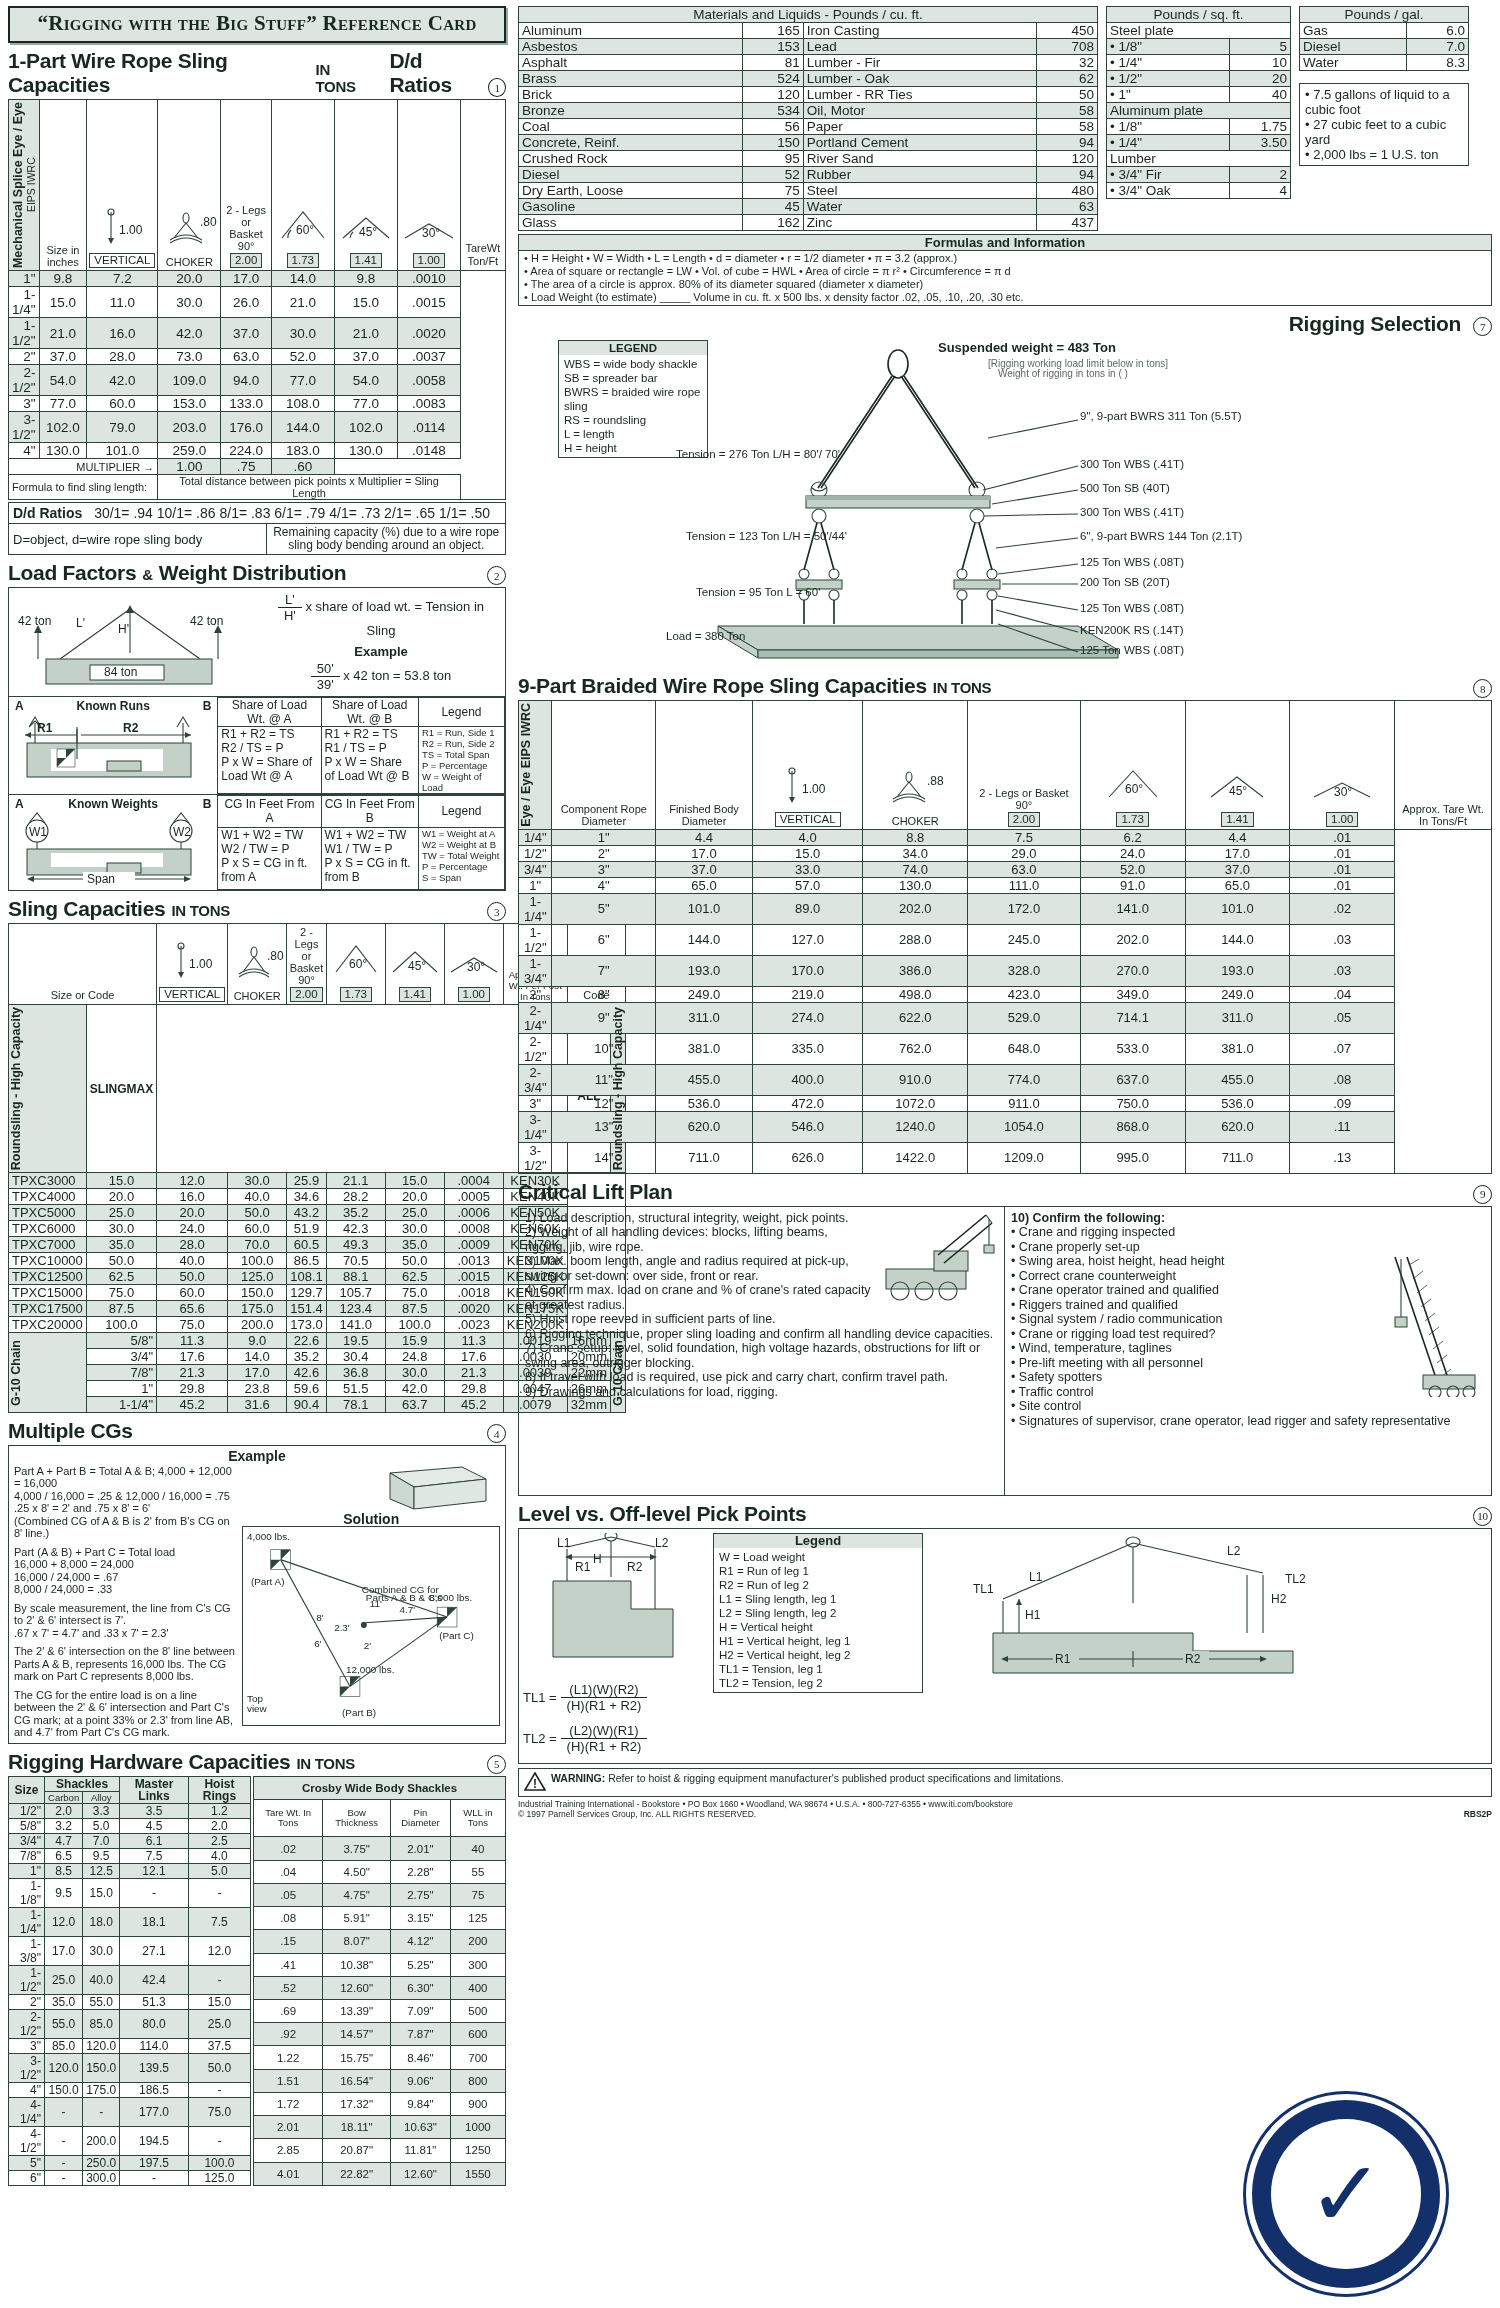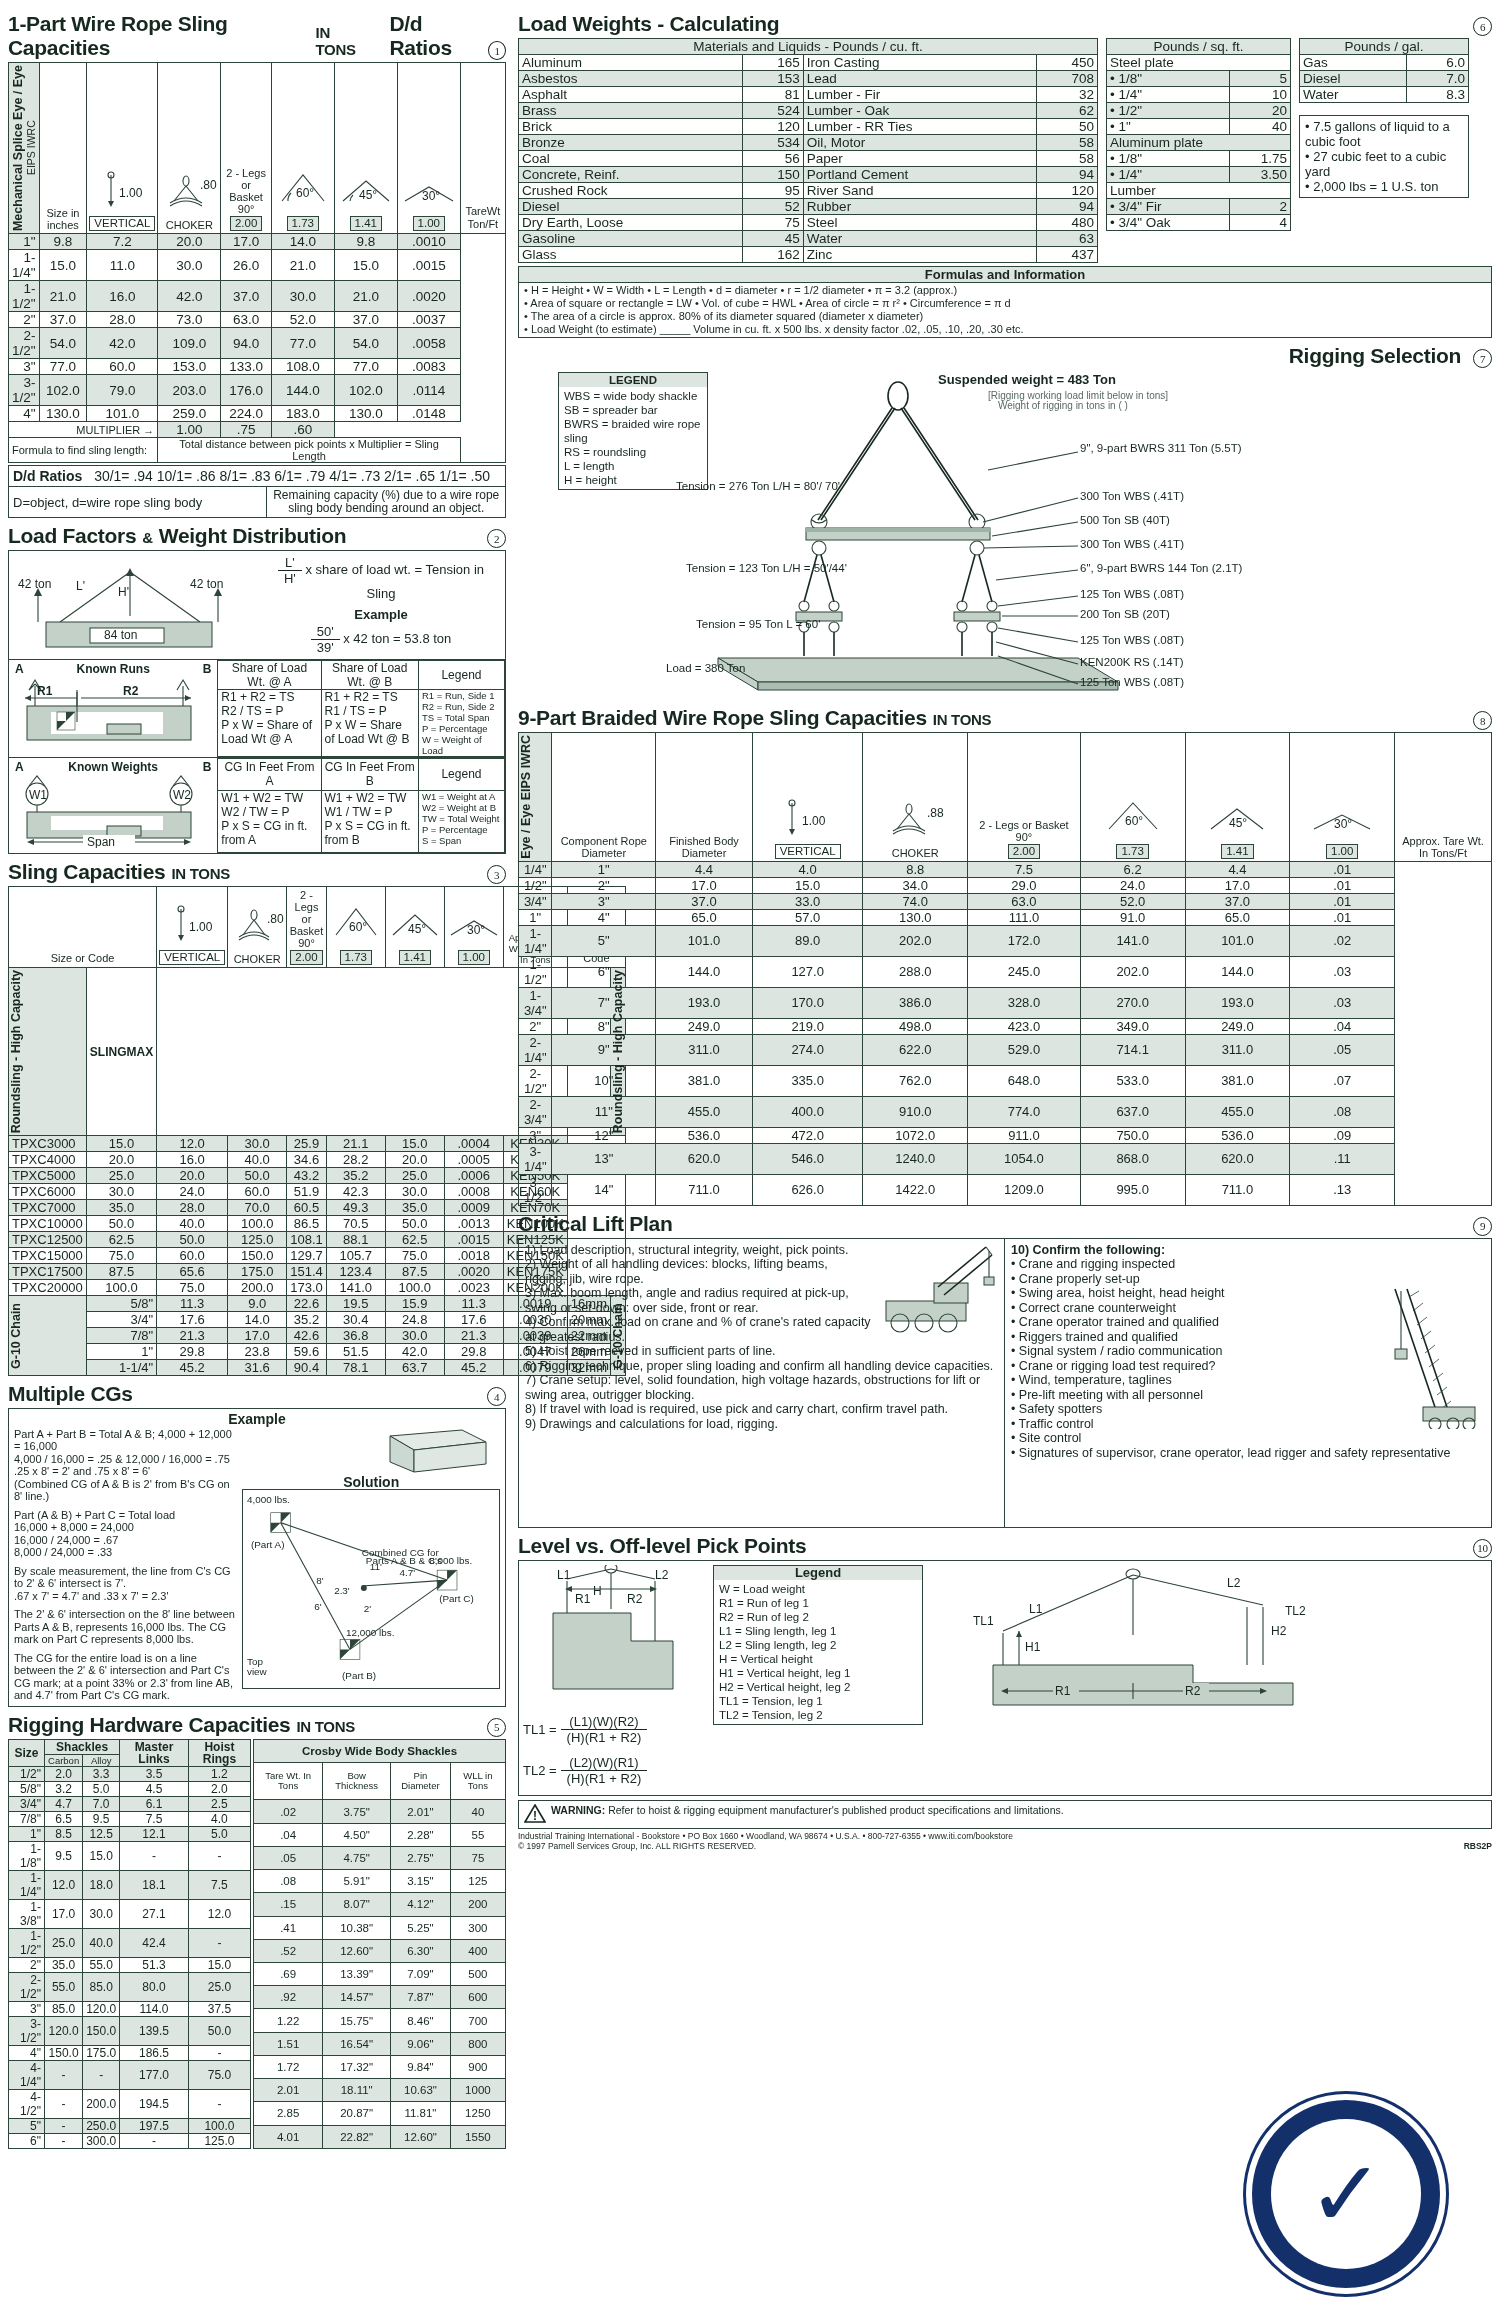--- a/index.html
+++ b/index.html
@@ -98,20 +98,23 @@
   }
   .seal .chk { color:#13306b; font-size:92px; line-height:86px; }
 </style>
 </head>
 <body>
 
 <div class="page">
 
   <div class="col">
 
+    <div class="banner">
+      <span>“Rigging with the Big Stuff” Reference Card</span>
+    </div>
 
     <div class="sec-title">
       <span>1-Part Wire Rope Sling Capacities</span>
       <span class="sm">IN TONS</span>
       <span style="margin-left:14px">D/d Ratios</span>
       <span class="num-badge">1</span>
     </div>
 
     <table class="bx">
       <tbody>
@@ -1063,24 +1066,20 @@
               <td class="ctr">12.60"</td>
               <td class="ctr">1550</td>
             </tr>
           </tbody>
       </table>
     </div>
   </div>
 
   <div class="col-r">
 
-    <div class="sec-title">
-      <span>Load Weights - Calculating</span>
-      <span class="num-badge">6</span>
-    </div>
 
     <div style="display:flex;gap:8px;align-items:flex-start">
       <table class="bx" style="width:580px;font-size:13.5px">
         <tbody>
             <tr>
               <td colspan="4" class="ctr shade">Materials and Liquids - Pounds / cu. ft.</td>
             </tr>
         </tbody>
           <tbody id="s6mat">
             <tr>

